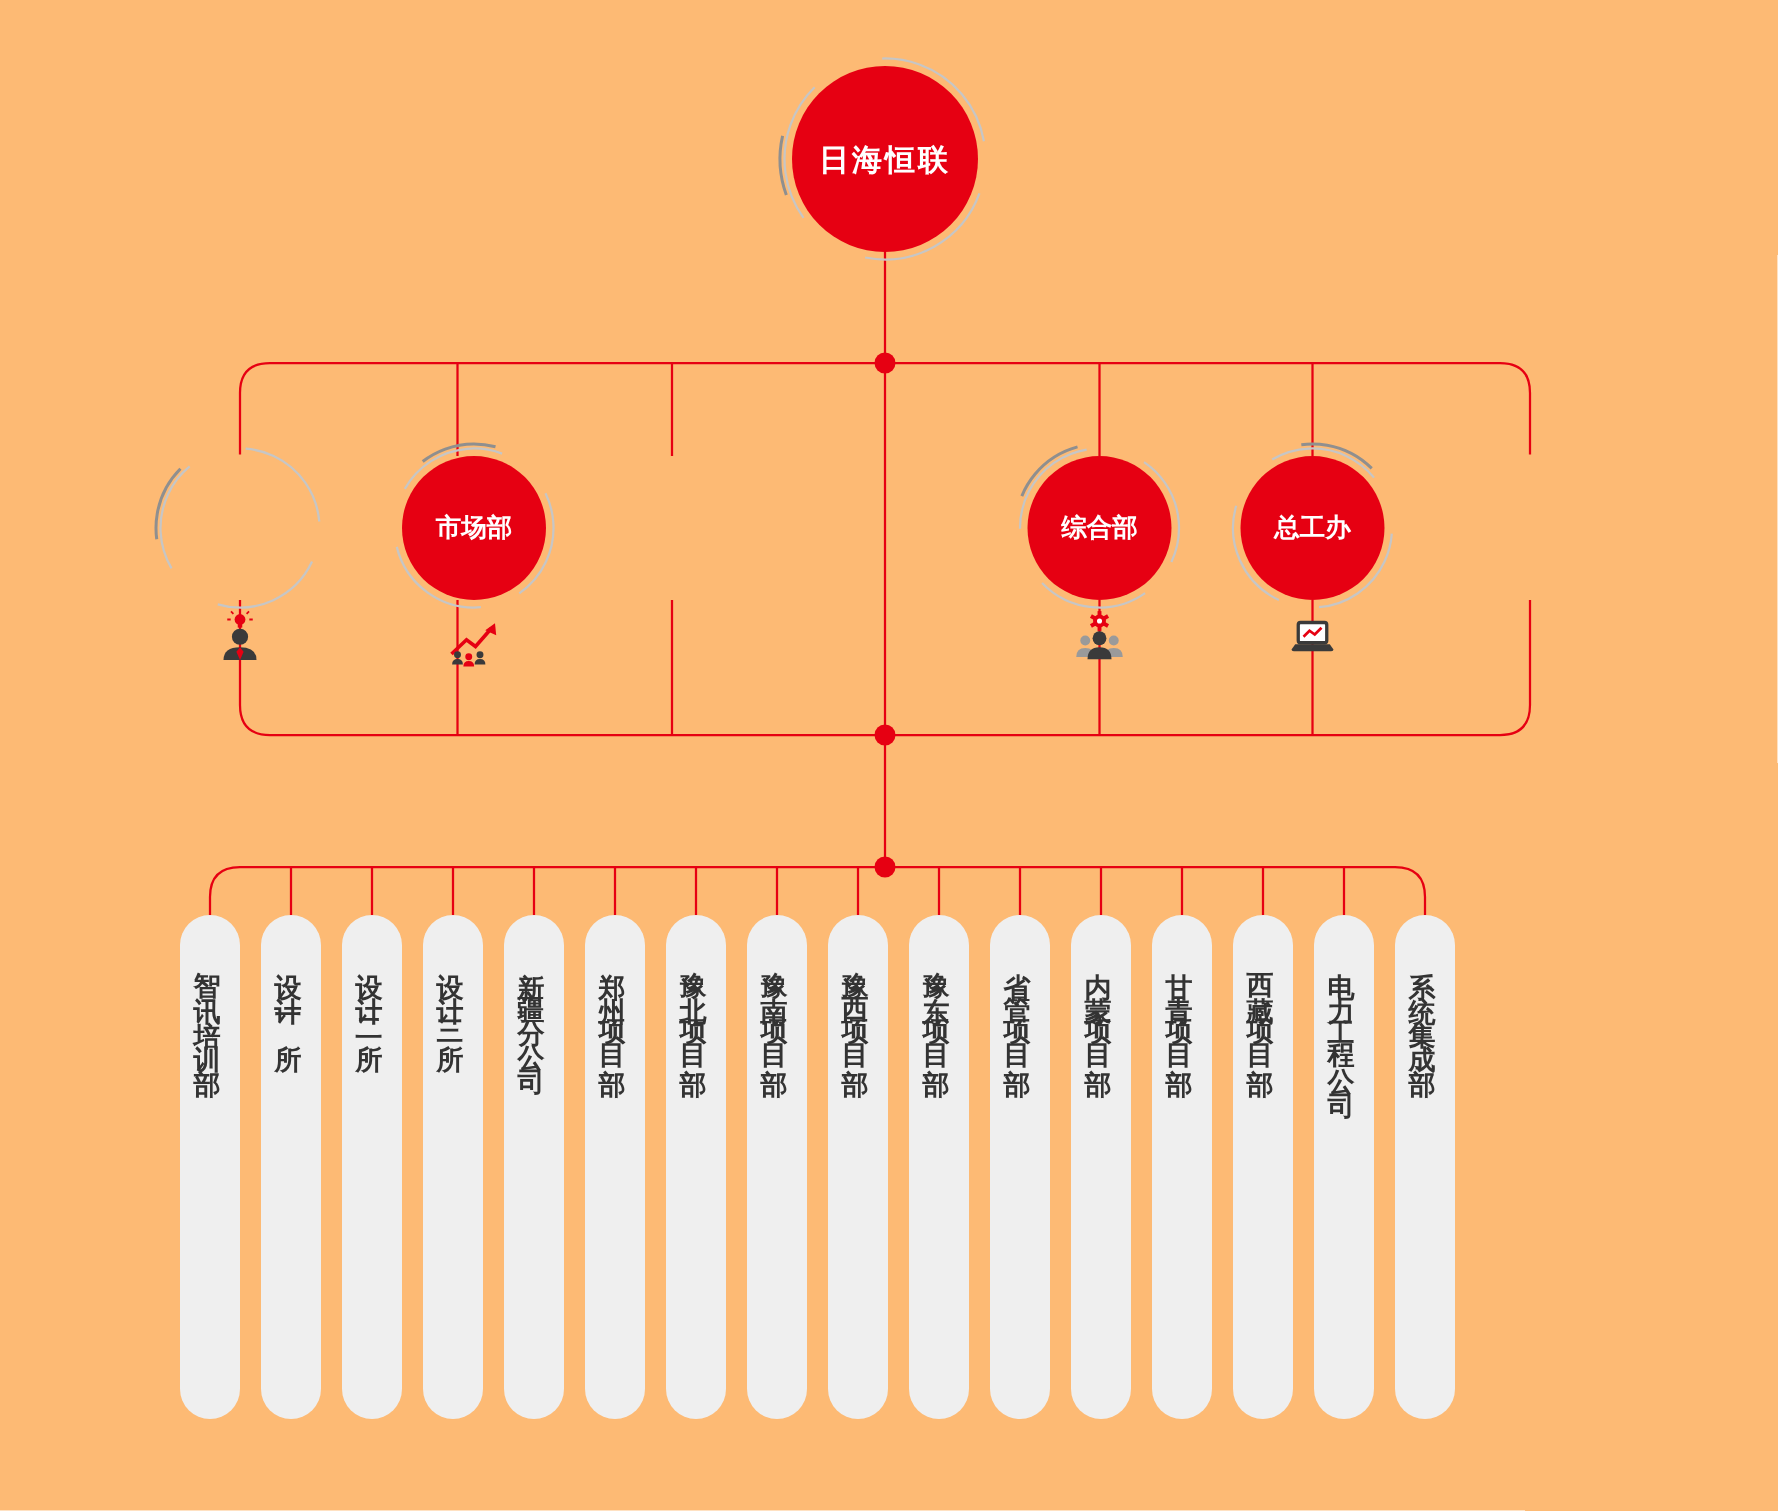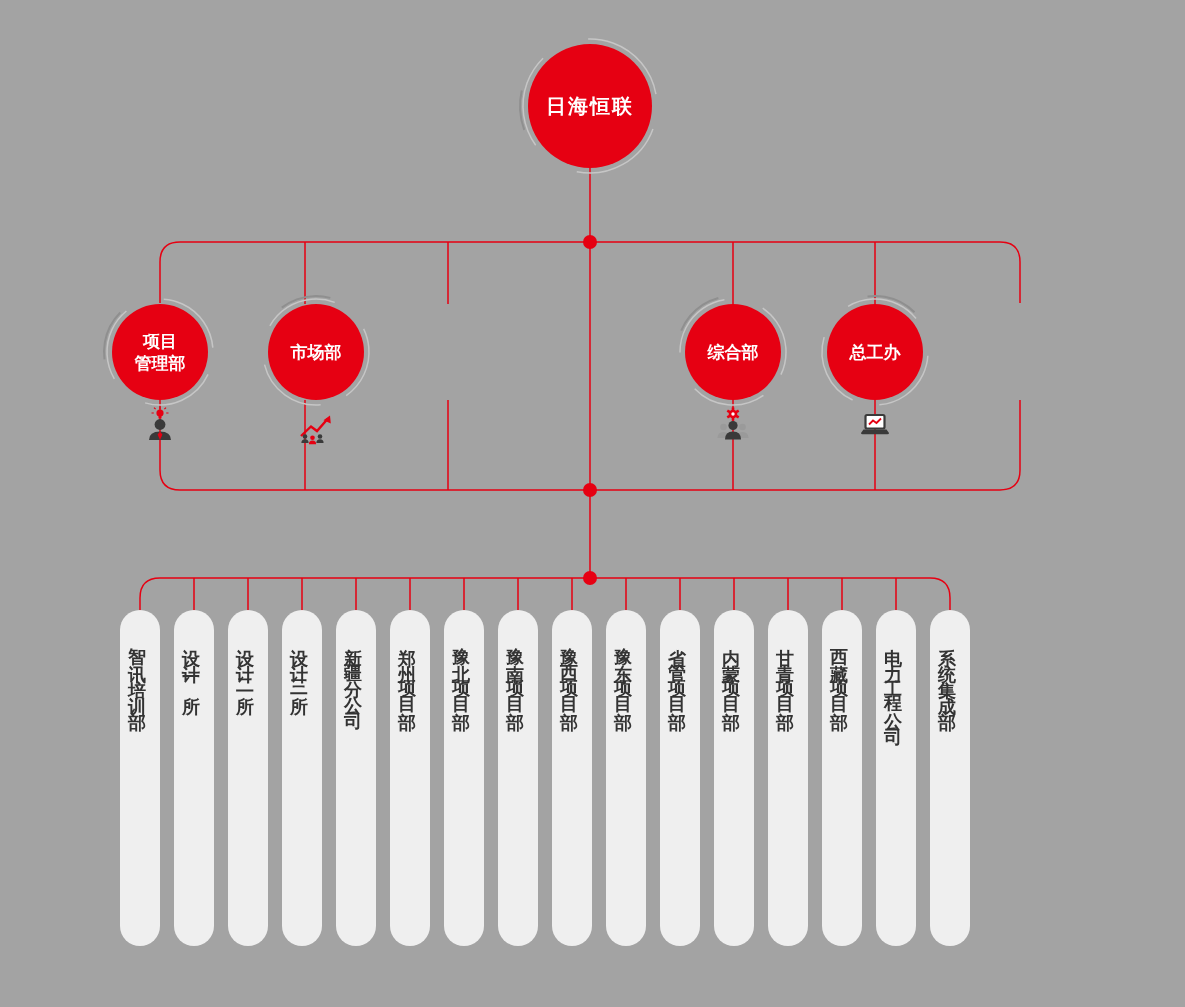--- a/index.html
+++ b/index.html
@@ -1,17 +1,17 @@
 <!DOCTYPE html>
 <html><head>
 <meta charset="utf-8">
 <style>
   html,body { margin:0; padding:0; background:#ffffff; }
   .canvas {
-    position:relative; width:1185px; height:1007px; background:#a3a3a3;
+    position:relative; width:1185px; height:1007px; background:#fdba74;
     font-family:"DejaVu Sans","Liberation Sans",sans-serif; overflow:hidden;
   }
   .wires { position:absolute; left:0; top:0; }
   .wires path { stroke:#e60012; stroke-width:1.5; fill:none; }
   .wires .dot { fill:#e60012; stroke:none; }
 
   .node { position:absolute; }
   .dept { top:294px; width:116px; height:116px; }
   .arcs { position:absolute; left:0; top:0; }
   .bubble {
@@ -57,22 +57,20 @@
       <circle cx="75" cy="75" r="70" fill="none" stroke="#8f8f8f" stroke-width="2" stroke-dasharray="40 400" transform="rotate(160 75 75)"></circle>
     </svg>
     <div class="bubble">日海恒联</div>
   </div>
 
   <div class="node dept" style="left:102px;">
     <svg class="arcs" width="116" height="116" viewBox="0 0 116 116">
       <circle cx="58" cy="58" r="53" fill="none" stroke="#c6c6c6" stroke-width="1.5" stroke-dasharray="75 40" transform="rotate(25 58 58)"></circle>
       <circle cx="58" cy="58" r="56" fill="none" stroke="#8f8f8f" stroke-width="2" stroke-dasharray="34 300" transform="rotate(190 58 58)"></circle>
     </svg>
-    <div class="bubble">项目
-管理部</div>
     <div class="icon">
       <svg width="40" height="40" viewBox="0 0 40 40">
         <path d="M20 3 V0.5 M13.8 7 H11.5 M28.5 7 H26.2 M15.6 3.2 L14 1.6 M24.4 3.2 L26 1.6" stroke="#e60012" stroke-width="1.2"></path>
         <circle cx="20" cy="7" r="3.6" fill="#e60012"></circle>
         <rect x="18.5" y="10" width="3" height="2.4" fill="#e60012"></rect>
         <circle cx="20" cy="18.5" r="5.4" fill="#3a3a3a"></circle>
         <path d="M9 34 Q9 25.5 20 25.5 Q31 25.5 31 34 Z" fill="#3a3a3a"></path>
         <path d="M20 25.5 l2.4 3 -2.4 5.5 -2.4 -5.5 z" fill="#e60012"></path>
       </svg>
     </div>

